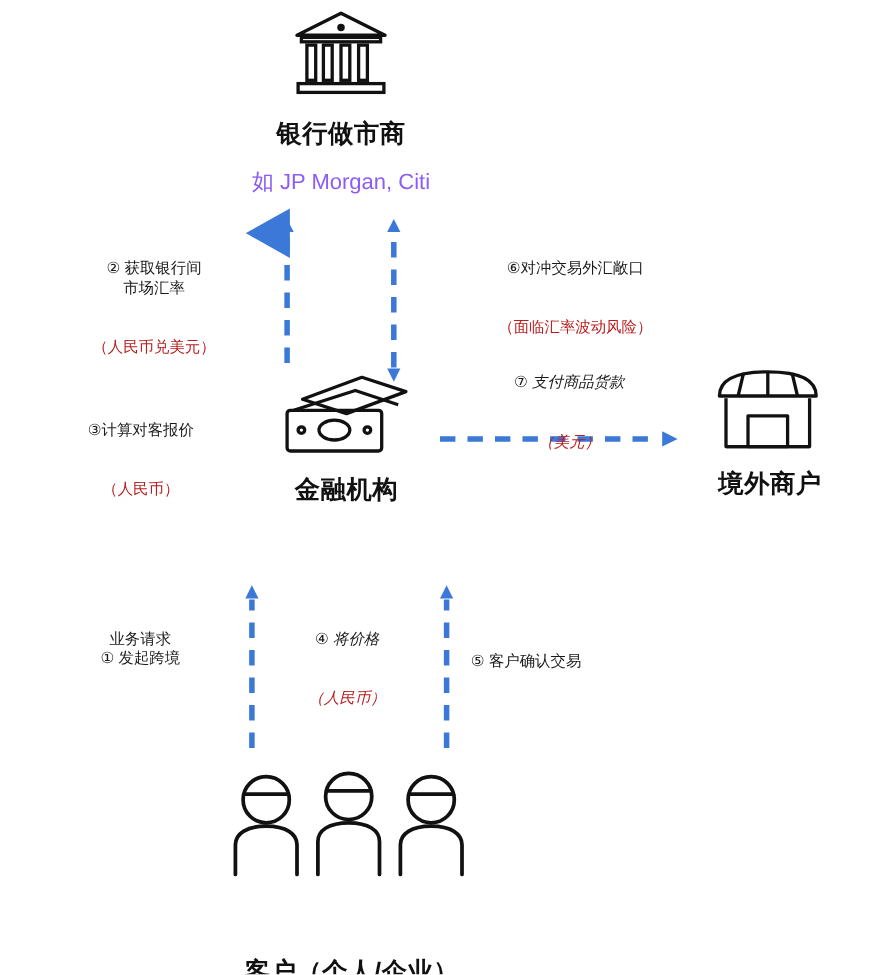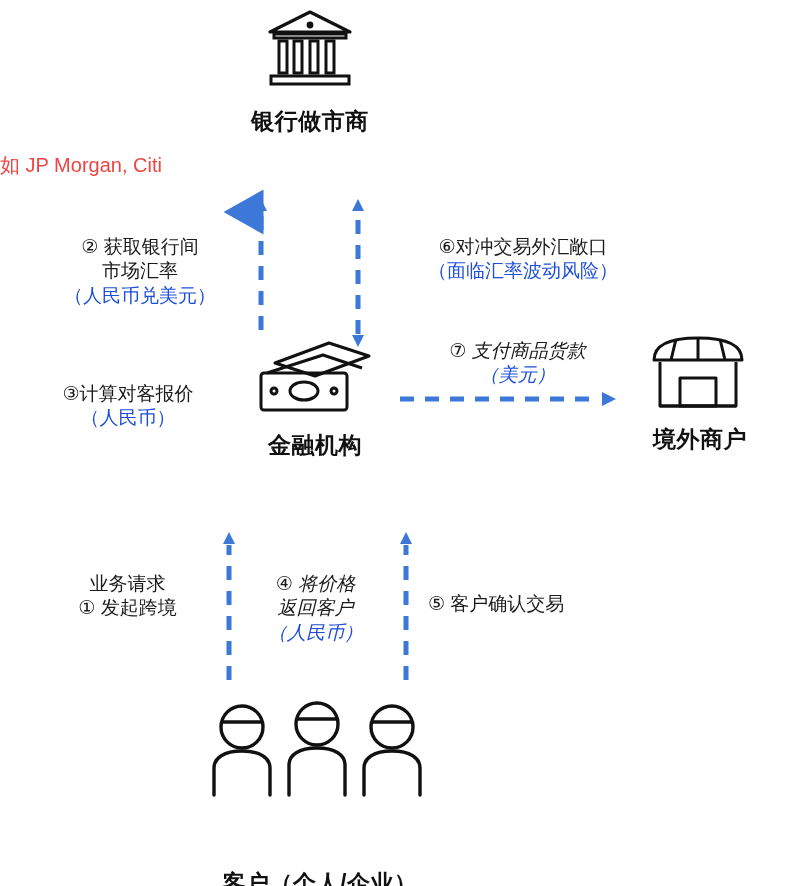--- a/index.html
+++ b/index.html
@@ -22,34 +22,35 @@
     position: absolute;
     text-align: center;
     font-weight: bold;
     font-size: 23px;
     color: #111111;
     letter-spacing: 0.5px;
     white-space: nowrap;
   }
   .node-sub {
     position: absolute;
-    text-align: left;
+    text-align: center;
     font-size: 20px;
-    color: #ef4444;
+    color: #8b5cf6;
     white-space: nowrap;
   }
   .step-text {
     position: absolute;
-    font-size: 19px;
+    font-size: 14px;
     color: #1a1a1a;
     line-height: 1.28;
     white-space: nowrap;
   }
   .step-text .hl {
-    color: #1d4ed8;
+    color: #b91c1c;
+    margin-top: 36px;
   }
   .icon-box {
     position: absolute;
   }
   svg { display: block; }
   .arrow-layer {
     position: absolute;
     left: 0;
     top: 0;
     width: 795px;
@@ -184,21 +185,20 @@
     <div class="hl">（美元）</div>
   </div>
 
   <div class="step-text" style="left:40px; top:572px; width:175px; text-align:center;">
     <div>业务请求</div>
     <div>① 发起跨境</div>
   </div>
 
   <div class="step-text" style="left:238px; top:572px; width:155px; text-align:center;font-style:italic;">
     <div>④ 将价格</div>
-    <div>返回客户</div>
     <div class="hl">（人民币）</div>
   </div>
 
   <div class="step-text" style="left:428px; top:592px; width:230px; text-align:left;">
     <div>⑤ 客户确认交易</div>
   </div>
 
 </div>
 
 </body></html>

